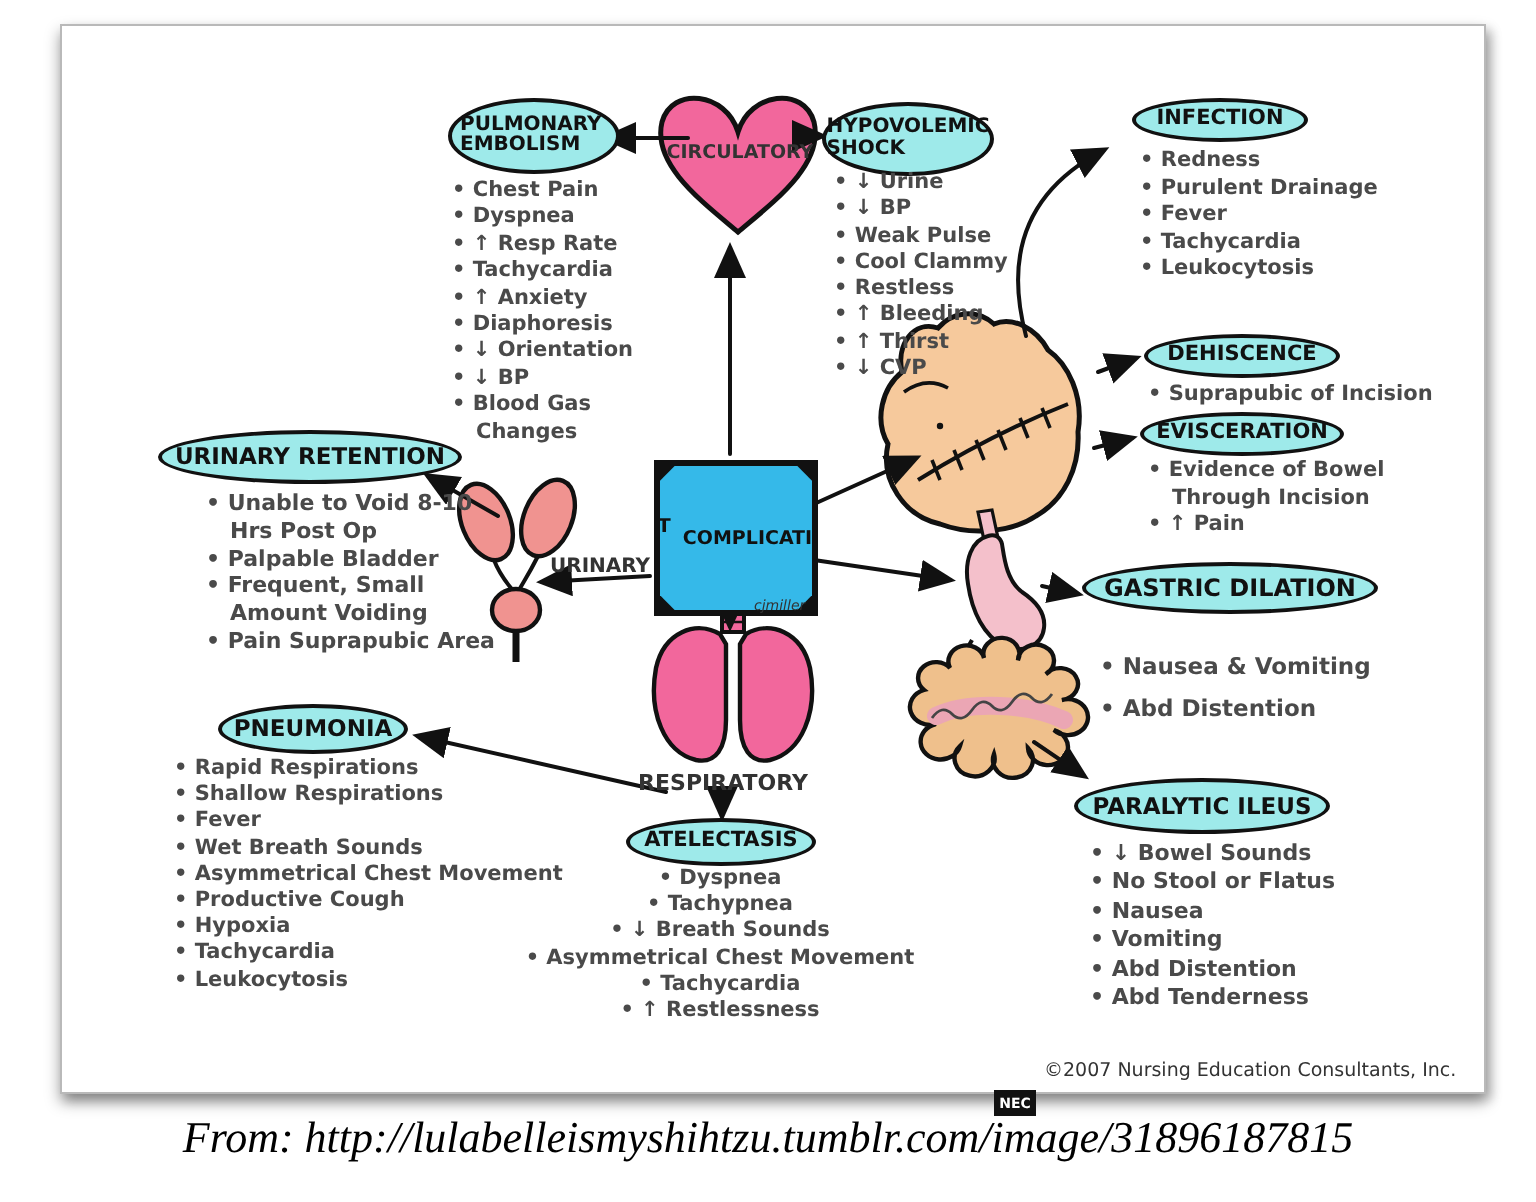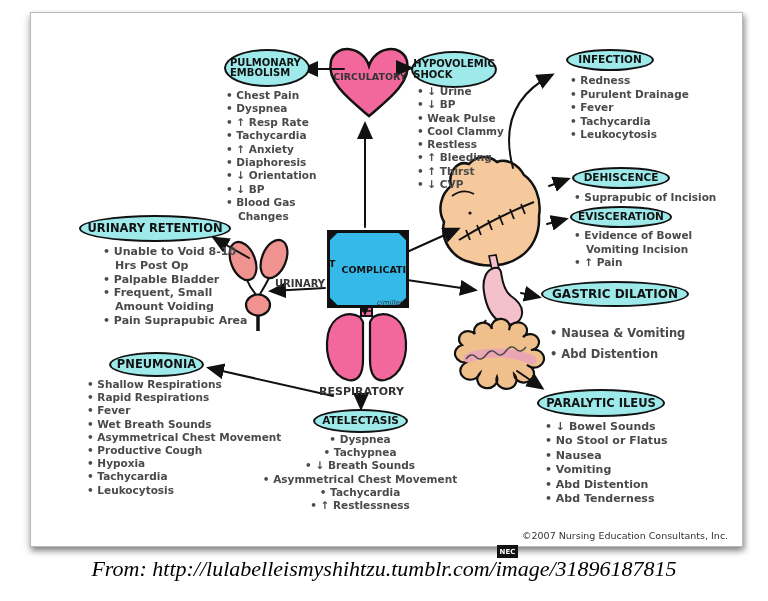--- a/index.html
+++ b/index.html
@@ -164,21 +164,21 @@
       <div class="li">• Leukocytosis</div>
     </div>
 
   <div class="bubble" id="b-deh">DEHISCENCE</div>
   <div class="list" id="l-deh">
       <div class="li">• Suprapubic of Incision</div>
     </div>
 
   <div class="bubble" id="b-evi">EVISCERATION</div>
   <div class="list" id="l-evi">
-      <div class="li">• Evidence of Bowel Vomiting Incision</div>
+      <div class="li">• Evidence of Bowel Through Incision</div>
       <div class="li">• ↑ Pain</div>
     </div>
 
   <div class="bubble" id="b-gd">GASTRIC DILATION</div>
   <div class="list" id="l-gd">
       <div class="li">• Nausea &amp; Vomiting</div>
       <div class="li">• Abd Distention</div>
     </div>
 
   <div class="bubble" id="b-pi">PARALYTIC ILEUS</div>
@@ -194,22 +194,22 @@
   <div class="bubble" id="b-ur">URINARY RETENTION</div>
   <div class="list" id="l-ur">
       <div class="li">• Unable to Void 8-10 Hrs Post Op</div>
       <div class="li">• Palpable Bladder</div>
       <div class="li">• Frequent, Small Amount Voiding</div>
       <div class="li">• Pain Suprapubic Area</div>
     </div>
 
   <div class="bubble" id="b-pn">PNEUMONIA</div>
   <div class="list" id="l-pn">
+      <div class="li">• Rapid Respirations</div>
       <div class="li">• Shallow Respirations</div>
-      <div class="li">• Rapid Respirations</div>
       <div class="li">• Fever</div>
       <div class="li">• Wet Breath Sounds</div>
       <div class="li">• Asymmetrical Chest Movement</div>
       <div class="li">• Productive Cough</div>
       <div class="li">• Hypoxia</div>
       <div class="li">• Tachycardia</div>
       <div class="li">• Leukocytosis</div>
     </div>
 
   <div class="bubble" id="b-at">ATELECTASIS</div>

